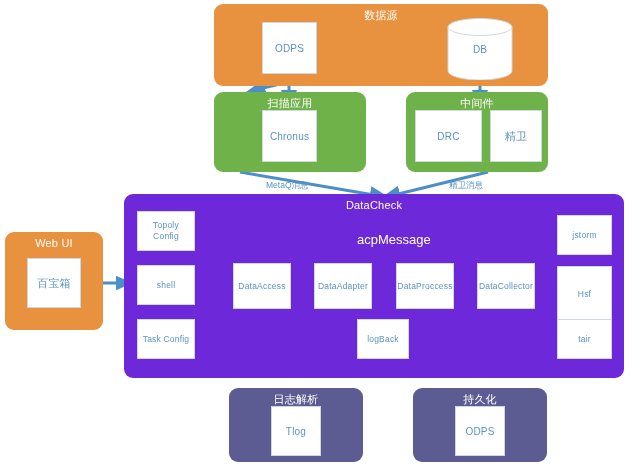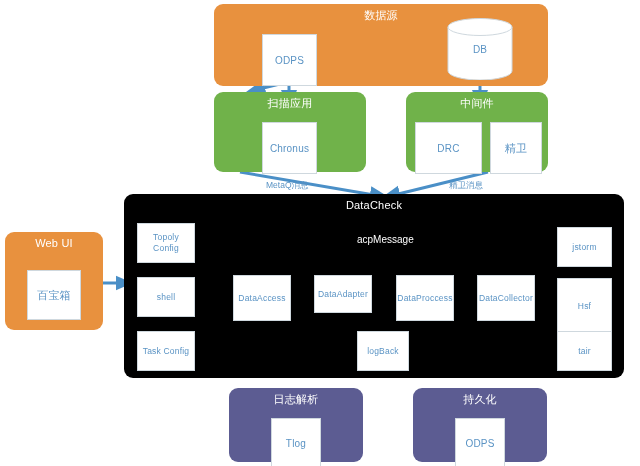--- a/index.html
+++ b/index.html
@@ -43,28 +43,27 @@
     box-sizing: border-box;
     display: flex;
     align-items: center;
     justify-content: center;
     color: #5a93c4;
     font-size: 8.5px;
     text-align: center;
     line-height: 11px;
     letter-spacing: 0.2px;
     padding: 1px;
-    margin-top: 12px;
   }
   .node.big  { font-size: 10px; }
   .node.cjk  { font-size: 11px; color: #5a93c4; }
   .free-label {
     position: absolute;
     color: #ffffff;
-    font-size: 10px;
+    font-size: 13px;
     line-height: 11px;
     white-space: nowrap;
   }
   .edge-label {
     position: absolute;
     color: #5a93c4;
     font-size: 8.5px;
     line-height: 11px;
     white-space: nowrap;
   }
@@ -147,31 +146,31 @@
   <div class="node cjk" style="left:490px; top:110px; width:52px; height:52px;">精卫</div>
 
   <div class="edge-label" style="left:266px; top:180px;">MetaQ消息</div>
   <div class="edge-label" style="left:449px; top:180px;">精卫消息</div>
 
   <div class="grp" style="left:5px; top:232px; width:98px; height:98px; background:#E8913E;">
     <div class="grp-title">Web UI</div>
   </div>
   <div class="node cjk" style="left:27px; top:258px; width:54px; height:50px;">百宝箱</div>
 
-  <div class="grp" style="left:124px; top:194px; width:500px; height:184px; background:#000000;">
+  <div class="grp" style="left:124px; top:194px; width:500px; height:184px; background:#6d28d9;">
     <div class="grp-title">DataCheck</div>
   </div>
   <div class="free-label" style="left:357px; top:234px;">acpMessage</div>
 
   <div class="node" style="left:137px; top:211px; width:58px; height:40px;">Topoly Config</div>
   <div class="node" style="left:137px; top:265px; width:58px; height:40px;">shell</div>
   <div class="node" style="left:137px; top:319px; width:58px; height:40px;">Task Config</div>
 
   <div class="node" style="left:233px; top:263px; width:58px; height:46px;">DataAccess</div>
-  <div class="node" style="left:314px; top:263px; width:58px; height:38px;">DataAdapter</div>
+  <div class="node" style="left:314px; top:263px; width:58px; height:46px;">DataAdapter</div>
   <div class="node" style="left:396px; top:263px; width:58px; height:46px;">DataProccess</div>
   <div class="node" style="left:357px; top:319px; width:52px; height:40px;">logBack</div>
   <div class="node" style="left:557px; top:215px; width:55px; height:40px;">jstorm</div>
 
   <div class="node" style="left:477px; top:263px; width:58px; height:46px;">DataCollector</div>
   <div class="node" style="left:557px; top:266px; width:55px; height:57px;">Hsf</div>
   <div class="node" style="left:557px; top:319px; width:55px; height:40px;">tair</div>
 
   <div class="grp" style="left:229px; top:388px; width:134px; height:74px; background:#5C5C92;">
     <div class="grp-title">日志解析</div>

